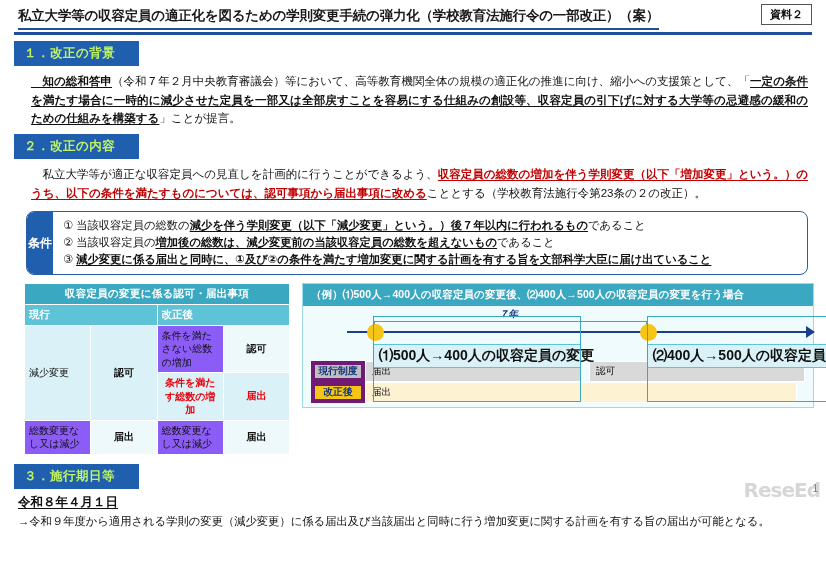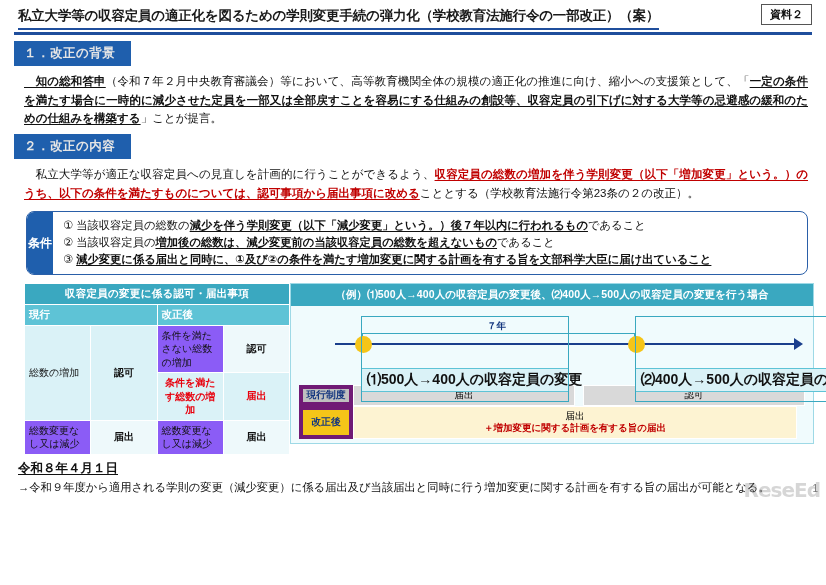--- a/index.html
+++ b/index.html
@@ -46,34 +46,34 @@
   .title-rule {
     height: 3px;
     background: #1f4e9c;
     margin: 2px 14px 0 14px;
   }
 
   
   .sec-head {
     display: inline-block;
     background: #1f5fad;
-    color: #e5e5e5;
+    color: #bef264;
     font-size: 12.5px;
     font-weight: bold;
-    padding: 4px 16px 4px 10px;
+    padding: 4px 24px 4px 10px;
     letter-spacing: 0.5px;
   }
   .sec-head-wrap { margin: 6px 0 0 14px; }
 
   
   .para {
     font-size: 11.5px;
     line-height: 1.62;
     color: #111;
-    margin: 6px 18px 0 24px;
+    margin: 6px 18px 0 31px;
     text-align: justify;
   }
   .u-bold {
     font-weight: bold;
     text-decoration: underline;
     text-underline-offset: 2px;
   }
   .u-bold-red {
     font-weight: bold;
     color: #c00000;
@@ -128,20 +128,21 @@
     color: #111;
     margin-bottom: 3px;
     text-indent: 0;
   }
   .note-ind { padding-left: 11px; text-indent: -11px; }
 
   
   .panels {
     display: flex;
     margin: 8px 12px 0 24px;
+    gap: 12px;
     align-items: flex-start;
   }
 
   
   .tbl-box { width: 266px; flex: 0 0 266px; }
   table.kahyo {
     border-collapse: collapse;
     width: 100%;
     font-size: 10px;
     color: #111;
@@ -171,34 +172,33 @@
   .cell-val { background: #daf2f7; text-align: center; font-weight: bold; width: 38px; }
   .cell-lbl-alt { background: #8b5cf6; text-align: left; line-height: 1.35; }
   .cell-val-alt { background: #eef9fb; text-align: center; font-weight: bold; width: 38px; }
   .red { color: #e8000d; font-weight: bold; text-align: center; }
 
   
   .diag-box {
     flex: 1;
     border: 1px solid #9ed9e6;
     background: #f0fbfd;
-    text-align: center;
   }
   .diag-head {
     background: #3aa8c0;
     color: #ffffff;
     font-weight: bold;
     font-size: 10.5px;
     padding: 4px 8px;
     letter-spacing: 0.1px;
     white-space: nowrap;
   }
   .diag-body { position: relative; padding: 2px 0 4px 0; }
 
-  .tl-area { position: relative; height: 36px; margin: 12px 8px; }
+  .tl-area { position: relative; height: 36px; margin: 0 8px; font-style: italic; }
   .tl-7y {
     position: absolute;
     left: 188px;
     top: 0px;
     font-size: 9.5px;
     font-weight: bold;
     color: #13367f;
   }
   .tl-bracket {
     position: absolute;
@@ -376,21 +376,21 @@
       <table class="kahyo">
         <tbody>
             <tr>
           <th class="th-top" colspan="4">収容定員の変更に係る認可・届出事項</th>
         </tr>
         <tr>
           <th class="th-sub" colspan="2">現行</th>
           <th class="th-sub" colspan="2">改正後</th>
         </tr>
         <tr>
-          <td class="cell-lbl" rowspan="2">総数の増加</td>
+          <td class="cell-lbl" rowspan="2">減少変更</td>
           <td class="cell-val" rowspan="2">認可</td>
           <td class="cell-lbl-alt">条件を満たさない総数の増加</td>
           <td class="cell-val-alt">認可</td>
         </tr>
         <tr>
           <td class="cell-lbl red">条件を満たす総数の増加</td>
           <td class="cell-val red">届出</td>
         </tr>
         <tr>
           <td class="cell-lbl-alt">総数変更なし又は減少</td>
@@ -424,32 +424,34 @@
           <div class="grid-row">
             <div class="gr-lbl cur">現行制度</div>
             <div class="gr-cell cur">届出</div>
             <div class="gr-gap"></div>
             <div class="gr-cell cur">認可</div>
           </div>
           <div class="grid-row">
             <div class="gr-lbl rev">改正後</div>
             <div class="gr-cell rev">
               <div>届出</div>
-              <div class="hl-red-bold">＋増加変更に関する計画を有する旨の届出</div>
             </div>
             <div class="gr-gap"></div>
           </div>
         </div>
 
         <div class="col-outline co1"></div>
         <div class="col-outline co2"></div>
       </div>
     </div>
   </div>
 
   
+  <div class="sec-head-wrap" style="margin-top:9px;">
+    <span class="sec-head">３．施行期日等</span>
+  </div>
   <div class="s3-title">令和８年４月１日</div>
   <div class="s3-body">→令和９年度から適用される学則の変更（減少変更）に係る届出及び当該届出と同時に行う増加変更に関する計画を有する旨の届出が可能となる。</div>
   
 
   <div class="watermark">ReseEd</div>
   <div class="pagenum">1</div>
 </div>
 
 </body></html>

